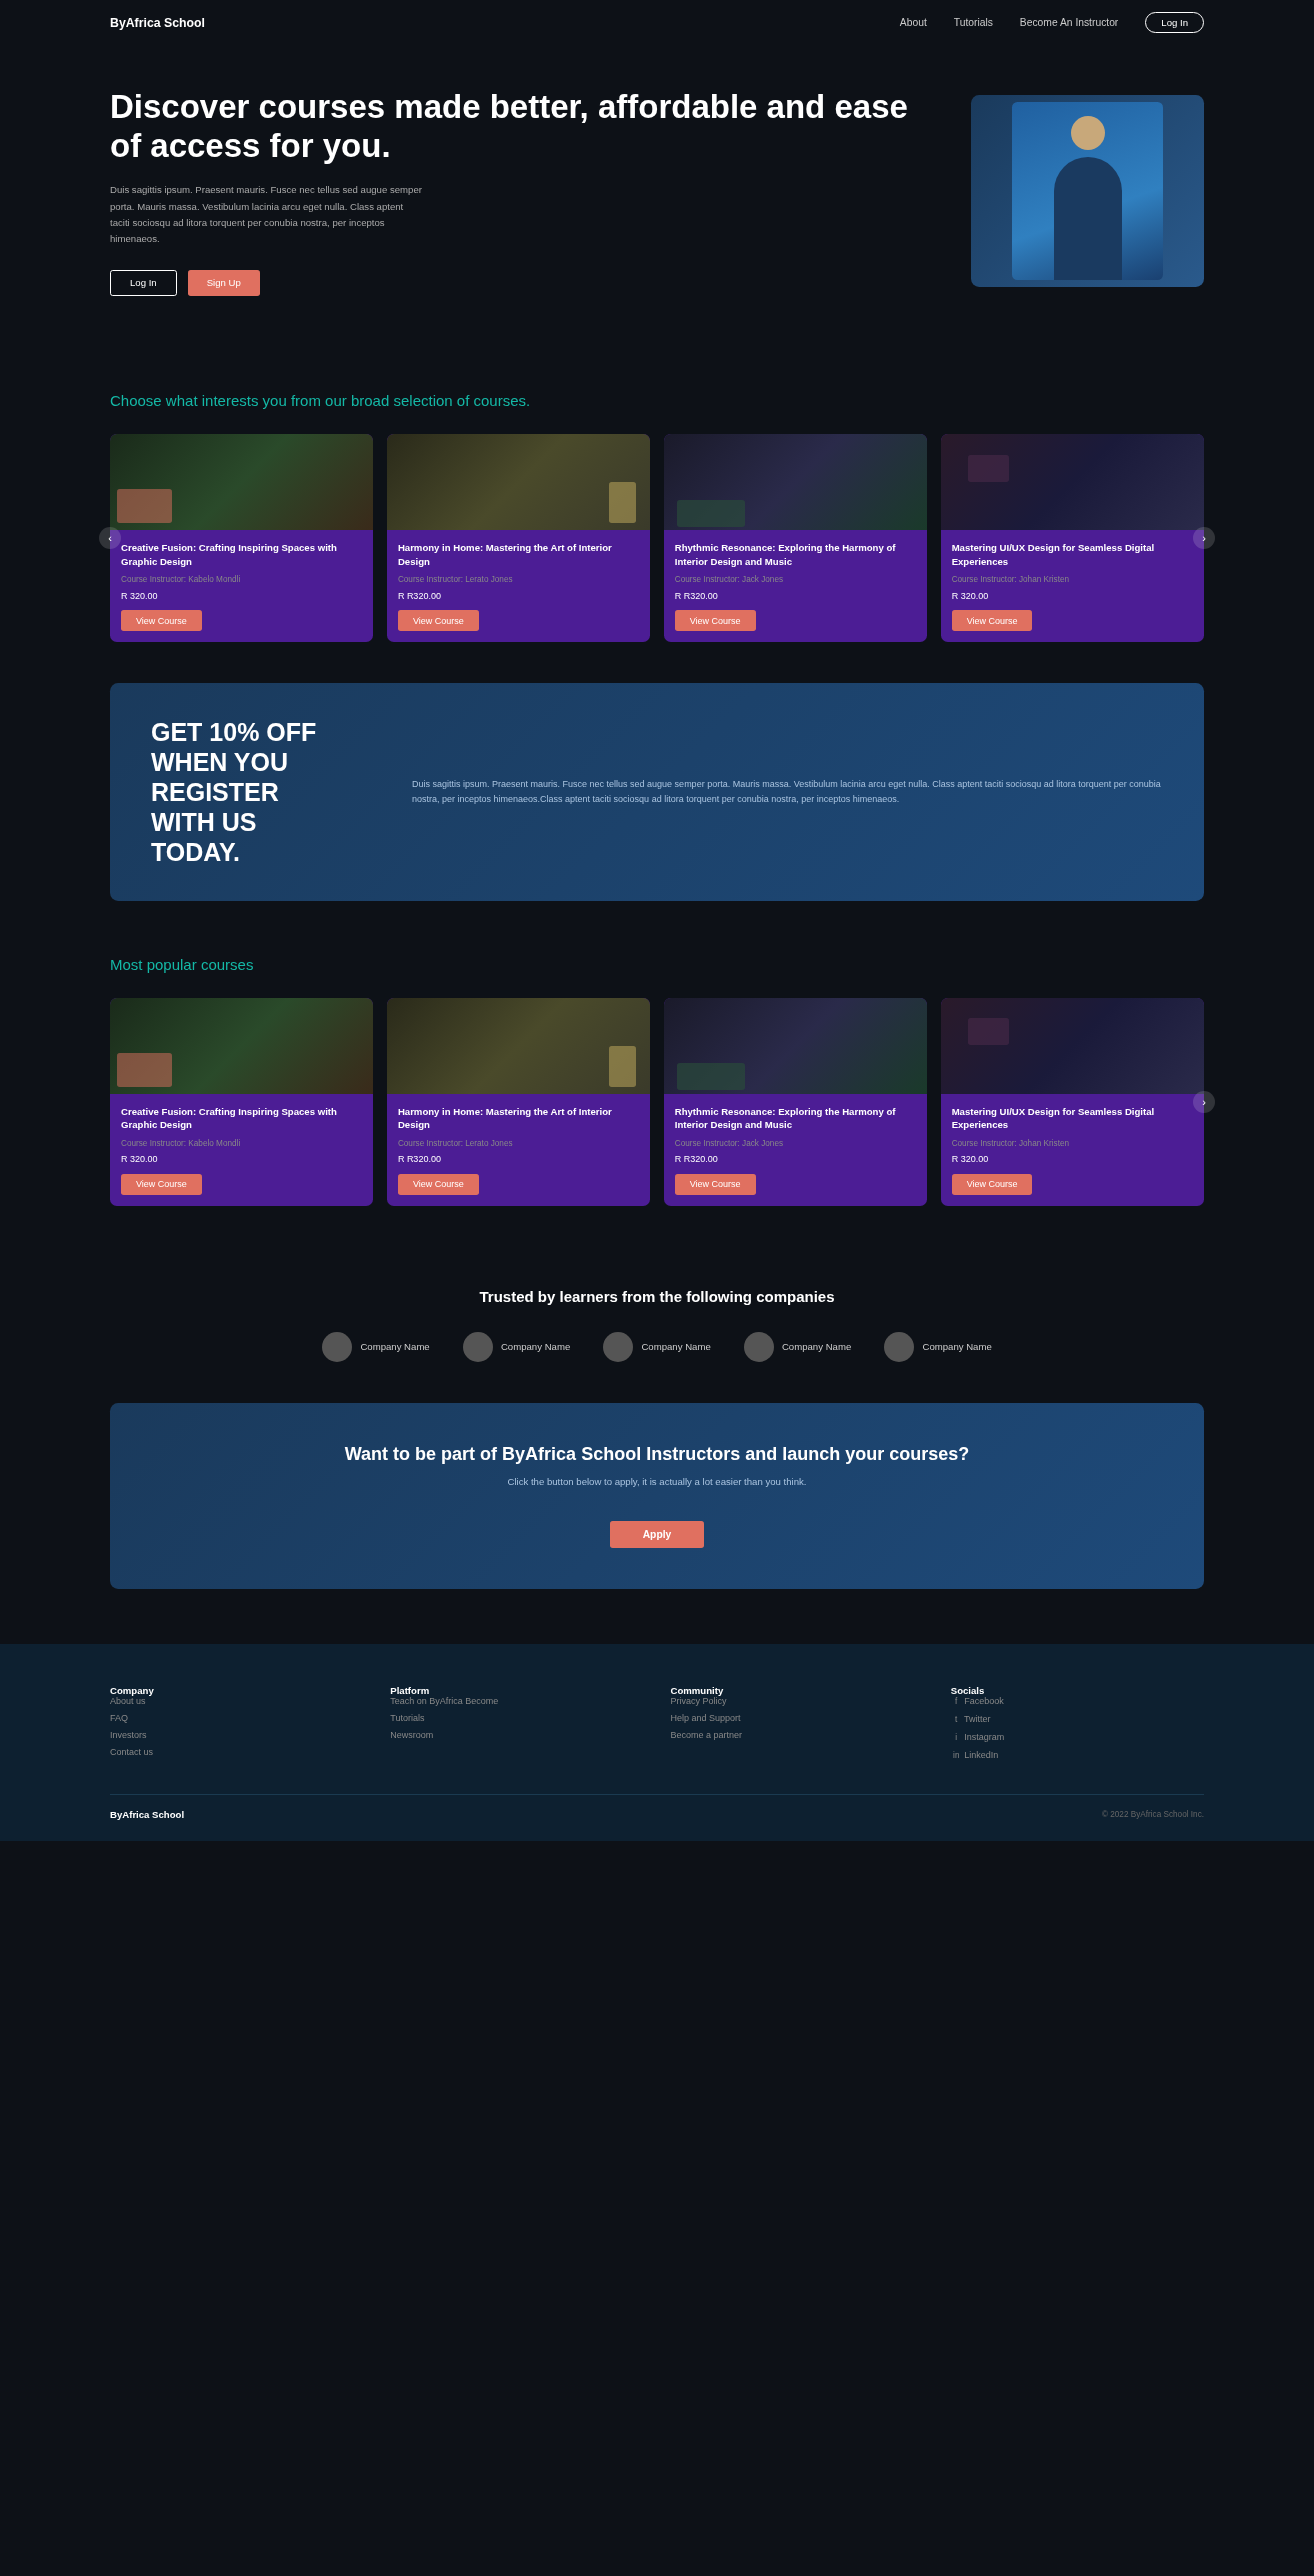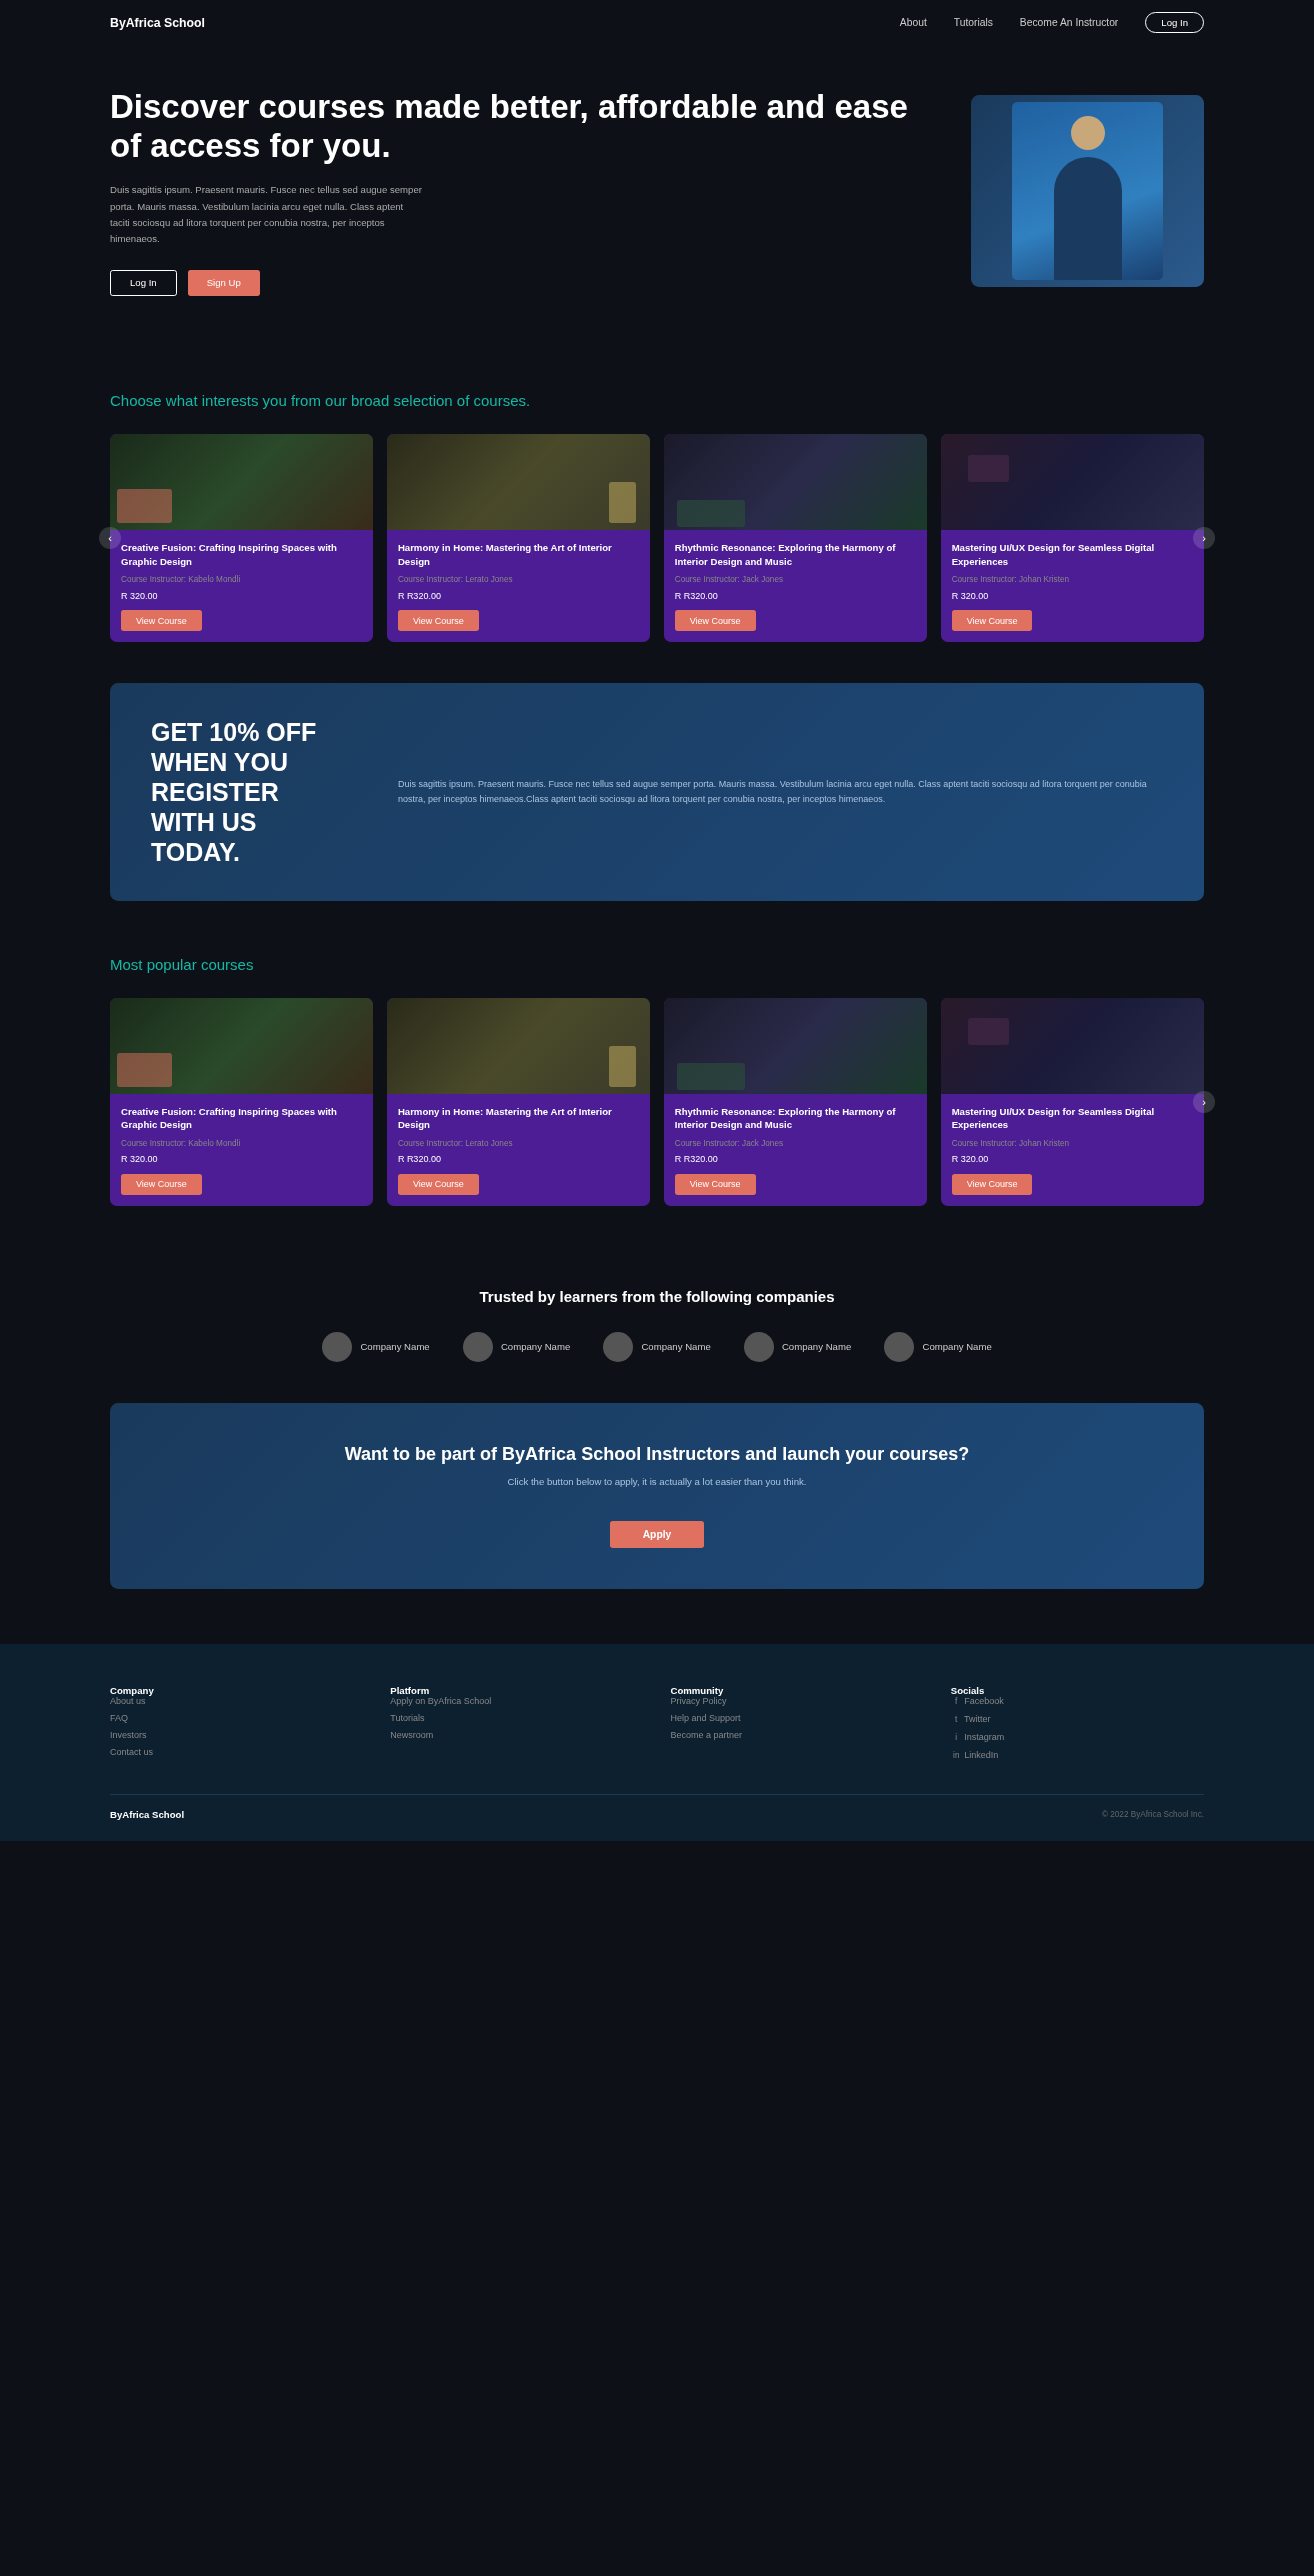--- a/index.html
+++ b/index.html
@@ -165,21 +165,21 @@
     .carousel-btn-right { right: -11px; }
 
     
     .promo-banner {
       margin: 0 110px 41px;
       background: linear-gradient(135deg, #1a3a5c 0%, #1e4a7a 100%);
       border-radius: 8.2px;
       padding: 34px 41px;
       display: flex;
       align-items: center;
-      gap: 55px;
+      gap: 69px;
     }
     .promo-title { font-size: 25px; font-weight: 800; color: #fff; line-height: 1.2; flex: 0 0 192px; }
     .promo-text { font-size: 9px; color: #aac4e0; line-height: 1.7; flex: 1; }
 
     
     .popular-section { padding: 13.7px 110px 41px; }
 
     
     .trusted-section { padding: 41px 110px; text-align: center; }
     .trusted-title { font-size: 15px; font-weight: 600; color: #fff; margin-bottom: 27px; text-align: center; }
@@ -400,21 +400,21 @@
   <div class="footer-grid" id="footer-grid">
       <div class="footer-col">
         <h4>Company</h4>
         <a href="#" class="">About us</a>
         <a href="#" class="">FAQ</a>
         <a href="#" class="">Investors</a>
         <a href="#" class="">Contact us</a>
       </div>
       <div class="footer-col">
         <h4>Platform</h4>
-        <a href="#" class="">Apply on ByAfrica School</a>
+        <a href="#" class="">Teach on ByAfrica Become</a>
         <a href="#" class="">Tutorials</a>
         <a href="#" class="">Newsroom</a>
       </div>
       <div class="footer-col">
         <h4>Community</h4>
         <a href="#" class="">Privacy Policy</a>
         <a href="#" class="">Help and Support</a>
         <a href="#" class="">Become a partner</a>
       </div>
       <div class="footer-col">

